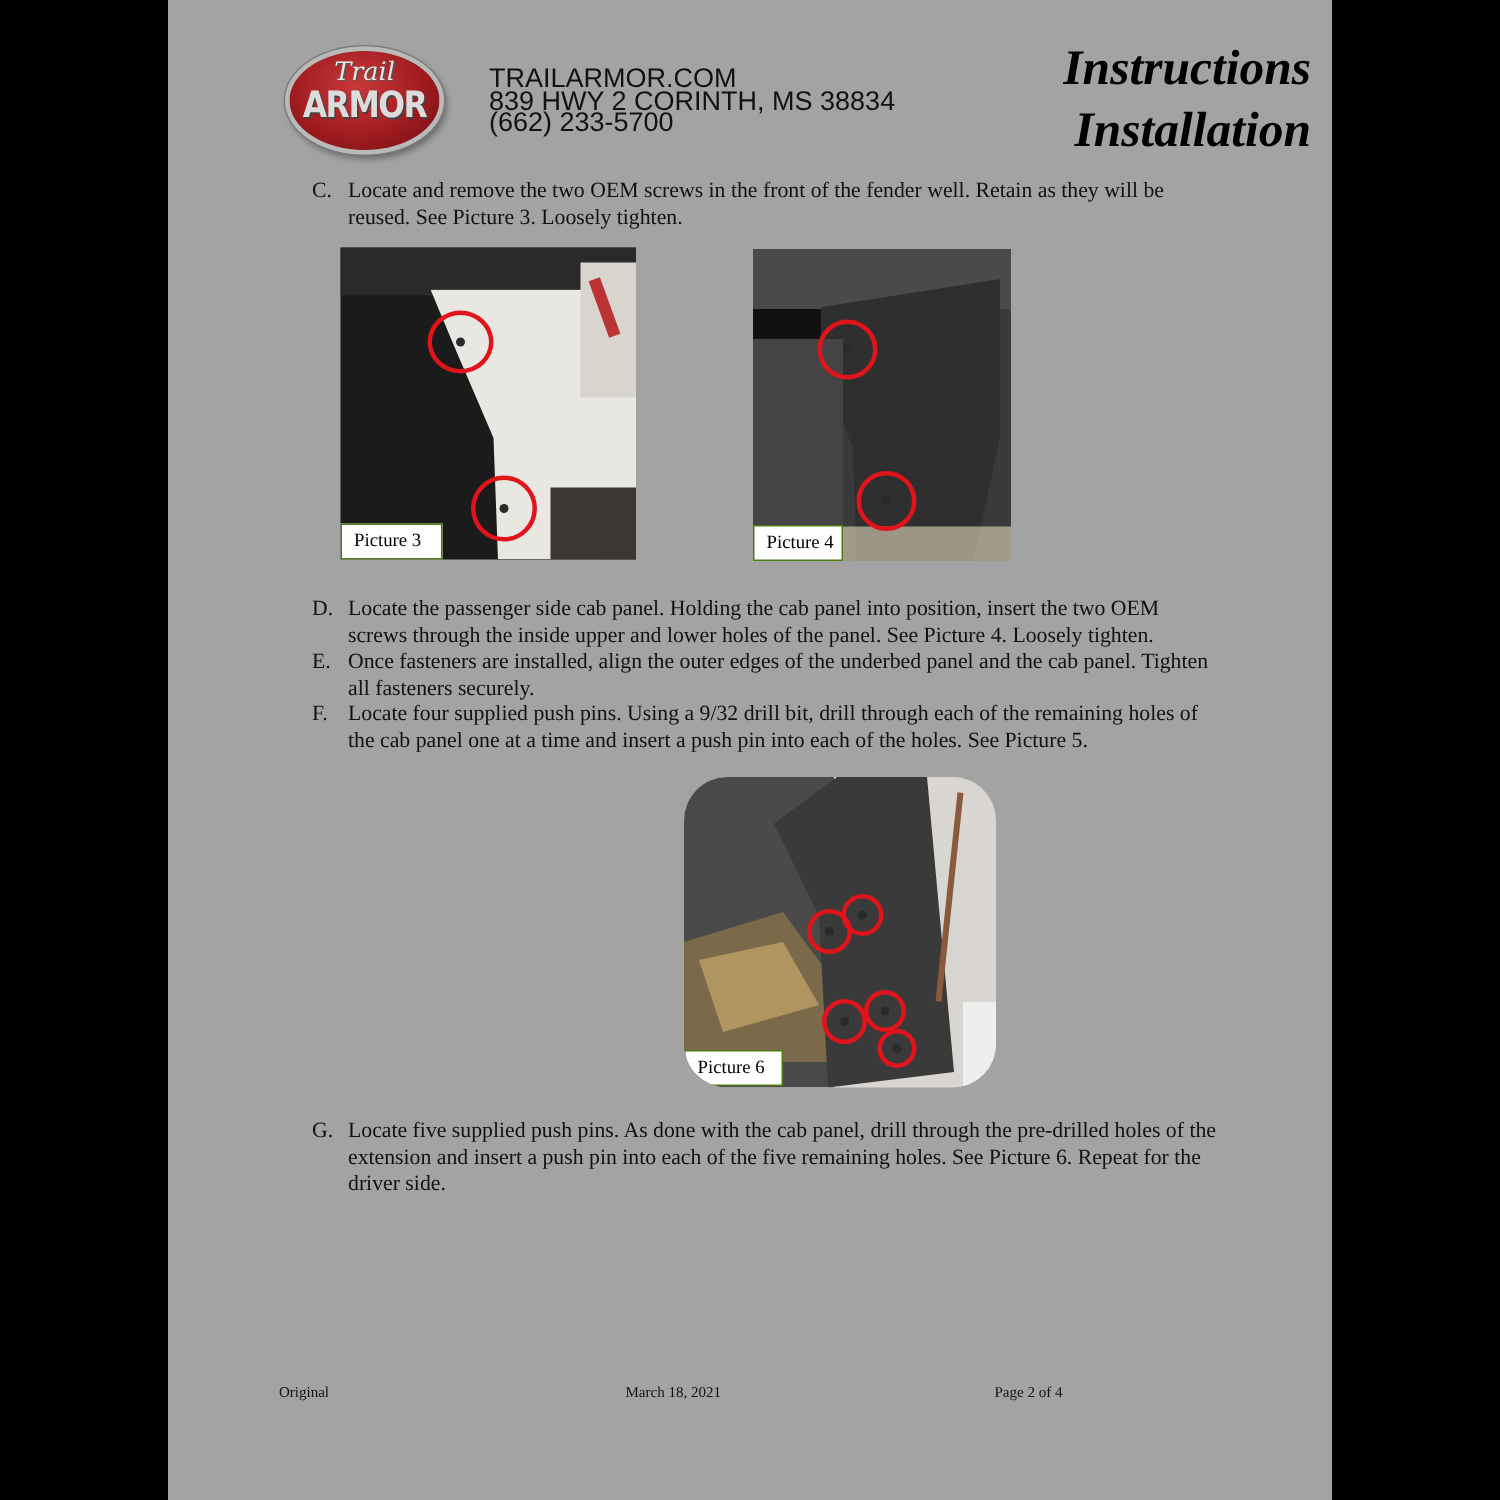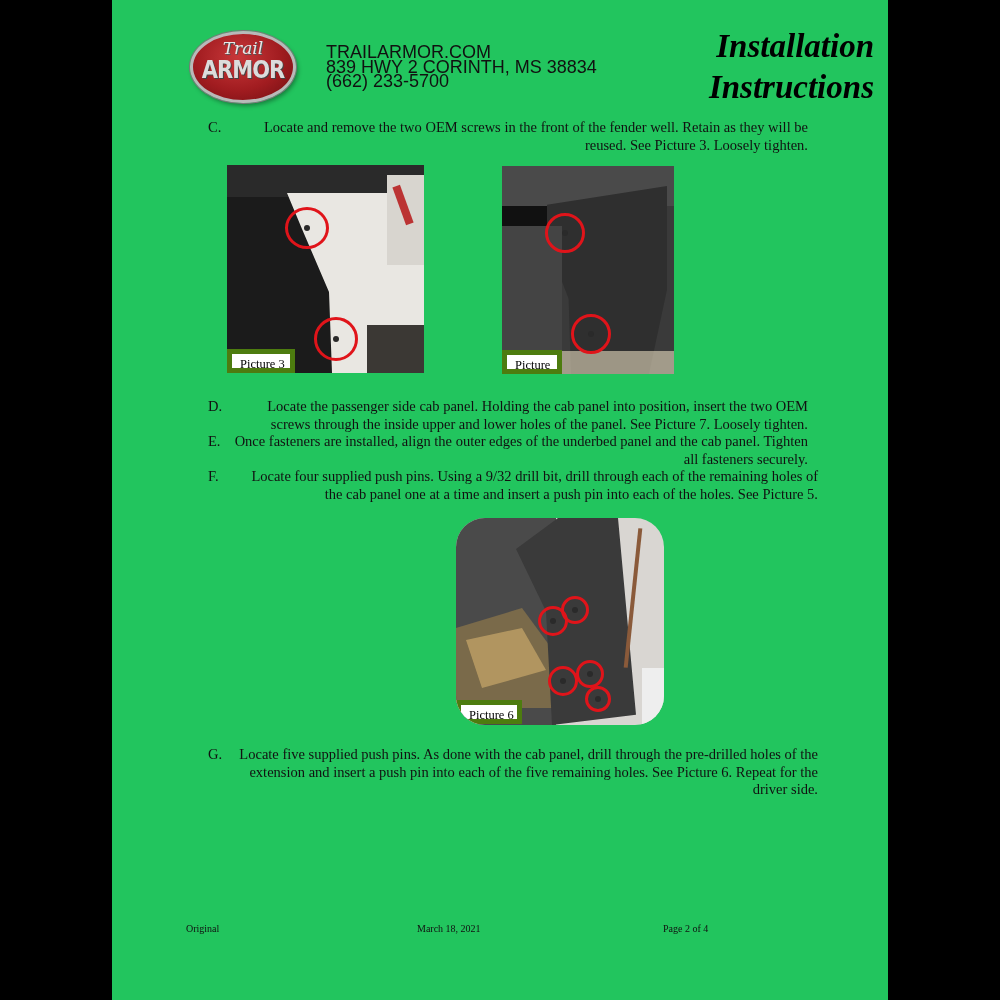--- a/index.html
+++ b/index.html
@@ -1,36 +1,36 @@
 <!DOCTYPE html>
 <html><head>
 <meta charset="utf-8">
 <style>
   html, body { margin:0; padding:0; }
   body { width:1000px; height:1000px; background:#000; position:relative; overflow:hidden; }
-  .page { position:absolute; left:112px; top:0; width:776px; height:1000px; background:#22c55e; }
+  .page { position:absolute; left:112px; top:0; width:776px; height:1000px; background:#a3a3a3; }
   .abs { position:absolute; }
   .logo {
     left:78px; top:31px; width:100px; height:66px; border-radius:50%;
     background: radial-gradient(ellipse at 45% 35%, #c8383a 0%, #a11c20 55%, #6e0e12 100%);
     border:3px solid #b9b9b9; box-shadow: 0 0 0 1px #7a7a7a, 2px 3px 4px rgba(0,0,0,.35);
     overflow:hidden;
   }
   .logo .trail { position:absolute; left:0; right:0; top:4px; text-align:center; color:#e8e8e8;
     font-family:"DejaVu Serif", serif; font-style:italic; font-size:17px; letter-spacing:0px; text-shadow:1px 1px 0 #555; }
   .logo .armor { position:absolute; left:0; right:0; top:24px; text-align:center; color:#dcdcdc;
     font-family:"DejaVu Sans", sans-serif; font-weight:bold; font-size:21px; letter-spacing:-1px; text-shadow:1px 1px 0 #444; transform:scaleY(1.15); }
   .contact { left:214px; top:45px; font-family:"Liberation Sans", sans-serif; font-size:18px; line-height:14.5px; color:#111; }
   .title { right:14px; top:26px; text-align:right; font-family:"Liberation Serif", serif; font-style:italic; font-weight:bold;
     font-size:33px; line-height:41px; color:#000; }
   .step { left:96px; width:600px; font-family:"Liberation Serif", serif; font-size:14.5px; line-height:17.5px; color:#111; }
   .step .letter { position:absolute; left:0; top:0; }
-  .step .text { margin-left:24px;text-align:right; }
+  .step .text { margin-left:24px; }
   .photo { overflow:hidden; }
-  .caption { position:absolute; left:0; bottom:0; background:#fff; border:5px solid #4d7c0f; box-sizing:border-box;
+  .caption { position:absolute; left:0; bottom:0; background:#fff; border:1px solid #4d7c0f; box-sizing:border-box;
     font-family:"Liberation Serif", serif; font-size:12.5px; line-height:21px; padding-left:8px; color:#000; }
   .ring { position:absolute; border:3px solid #e0141a; border-radius:50%; box-sizing:border-box; }
   .ring::after { content:""; position:absolute; left:50%; top:50%; width:6px; height:6px; margin:-3px 0 0 -3px; border-radius:50%; background:#2a2a2a; }
   .footer { top:923px; font-family:"Liberation Serif", serif; font-size:10px; color:#111; }
   .shape { position:absolute; }
 </style>
 </head>
 <body>
 
 <div class="page">
@@ -40,22 +40,22 @@
     <div class="armor">ARMOR</div>
   </div>
 
   <div class="abs contact">
     <div>TRAILARMOR.COM</div>
     <div>839 HWY 2 CORINTH, MS 38834</div>
     <div>(662) 233-5700</div>
   </div>
 
   <div class="abs title">
+    <div>Instructions</div>
     <div>Installation</div>
-    <div>Instructions</div>
   </div>
 
   <div class="abs step" style="top:119px;">
     <span class="letter">C.</span>
     <div class="text">Locate and remove the two OEM screws in the front of the fender well. Retain as they will be reused. See Picture 3. Loosely tighten.</div>
   </div>
 
   <div class="abs photo" style="left:115px; top:165px; width:197px; height:208px; background:#1b1b1b;">
     <div class="shape" style="left:0; top:0; width:197px; height:32px; background:#2a2a2a;"></div>
     <div class="shape" style="left:60px; top:28px; width:150px; height:180px; background:#e9e7e2; clip-path:polygon(0 0, 80% 0, 100% 20%, 100% 70%, 75% 100%, 30% 100%, 28% 55%, 10% 20%);"></div>
@@ -73,21 +73,21 @@
     <div class="shape" style="left:45px; top:20px; width:120px; height:188px; background:#2f2f2f; clip-path:polygon(0 10%, 100% 0, 100% 55%, 85% 100%, 20% 100%, 18% 60%, 0 30%);"></div>
     <div class="shape" style="left:0; top:60px; width:60px; height:148px; background:#444;"></div>
     <div class="shape" style="left:0; top:185px; width:172px; height:23px; background:#e8dcc0; opacity:.6;"></div>
     <div class="ring" style="left:43px; top:47px; width:40px; height:40px;"></div>
     <div class="ring" style="left:69px; top:148px; width:40px; height:40px;"></div>
     <div class="caption" style="width:60px; height:24px;">Picture 4</div>
   </div>
 
   <div class="abs step" style="top:398px;">
     <span class="letter">D.</span>
-    <div class="text">Locate the passenger side cab panel. Holding the cab panel into position, insert the two OEM screws through the inside upper and lower holes of the panel. See Picture 7. Loosely tighten.</div>
+    <div class="text">Locate the passenger side cab panel. Holding the cab panel into position, insert the two OEM screws through the inside upper and lower holes of the panel. See Picture 4. Loosely tighten.</div>
   </div>
   <div class="abs step" style="top:433px;">
     <span class="letter">E.</span>
     <div class="text">Once fasteners are installed, align the outer edges of the underbed panel and the cab panel. Tighten all fasteners securely.</div>
   </div>
   <div class="abs step" style="top:468px; width:610px;">
     <span class="letter">F.</span>
     <div class="text">Locate four supplied push pins. Using a 9/32 drill bit, drill through each of the remaining holes of the cab panel one at a time and insert a push pin into each of the holes. See Picture 5.</div>
   </div>
 

